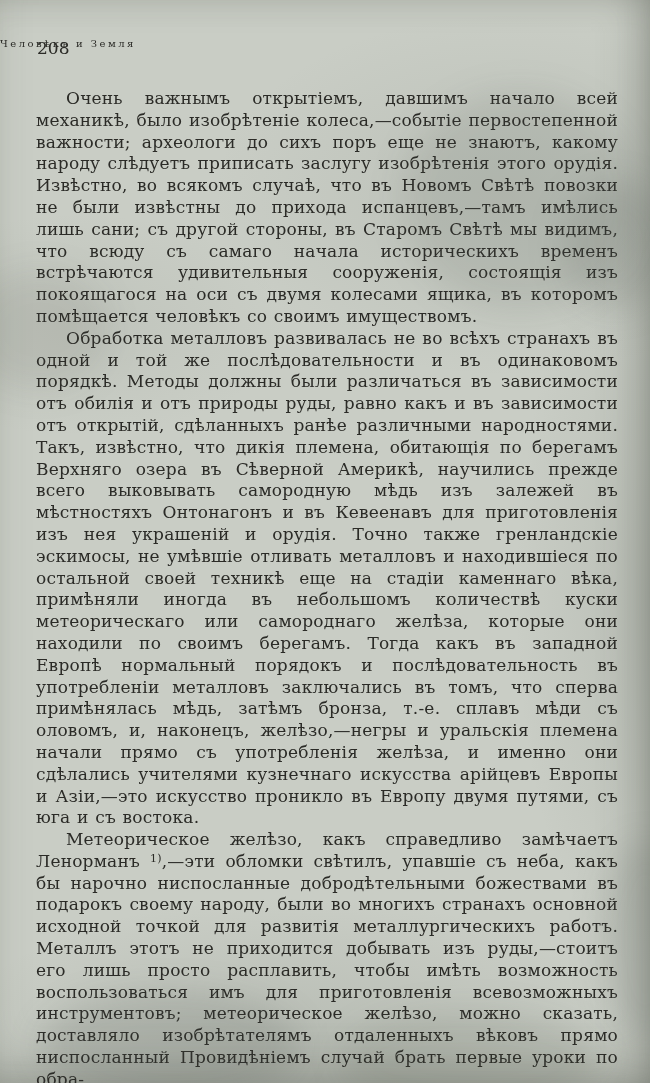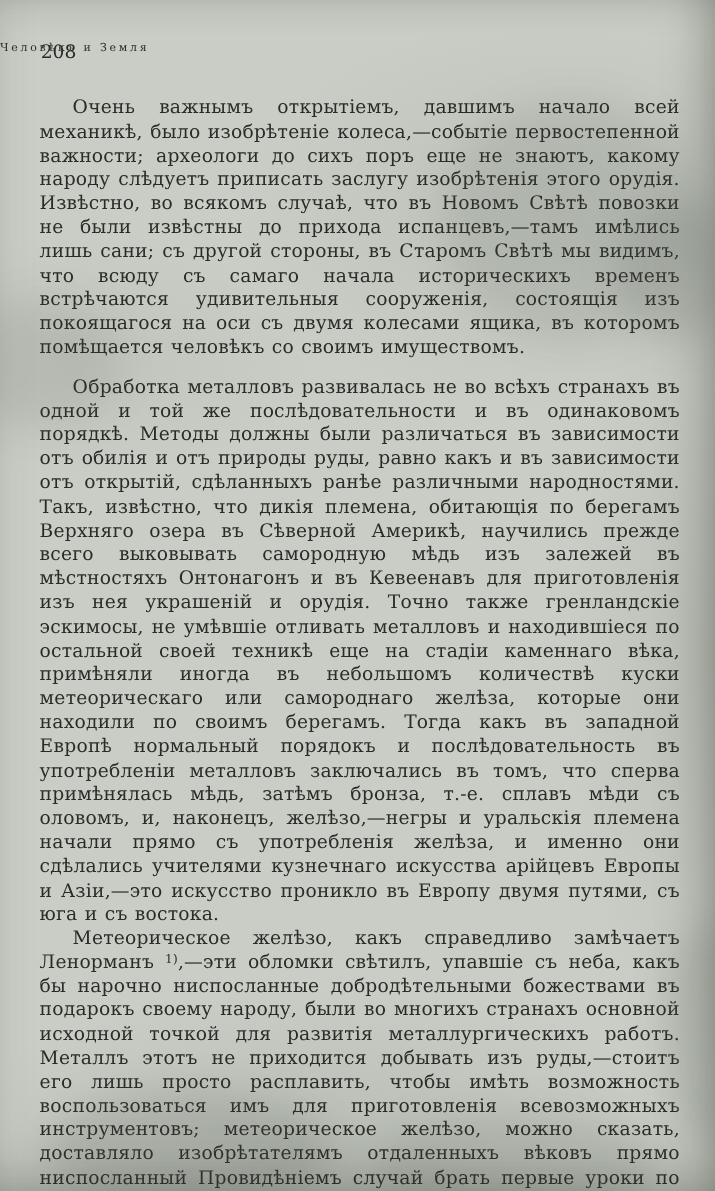--- a/index.html
+++ b/index.html
@@ -62,21 +62,20 @@
   .para {
     margin: 0;
     font-size: 17px;
     line-height: 21.8px;
     text-align: justify;
     text-indent: 30px;
     letter-spacing: 0.2px;
     word-spacing: 1px;
   }
   .section-start {
-    margin-top: 14px;
   }
   .footnote-ref {
     font-size: 11px;
     line-height: 0;
     vertical-align: 5px;
   }
 </style>
 </head>
 <body>
 

